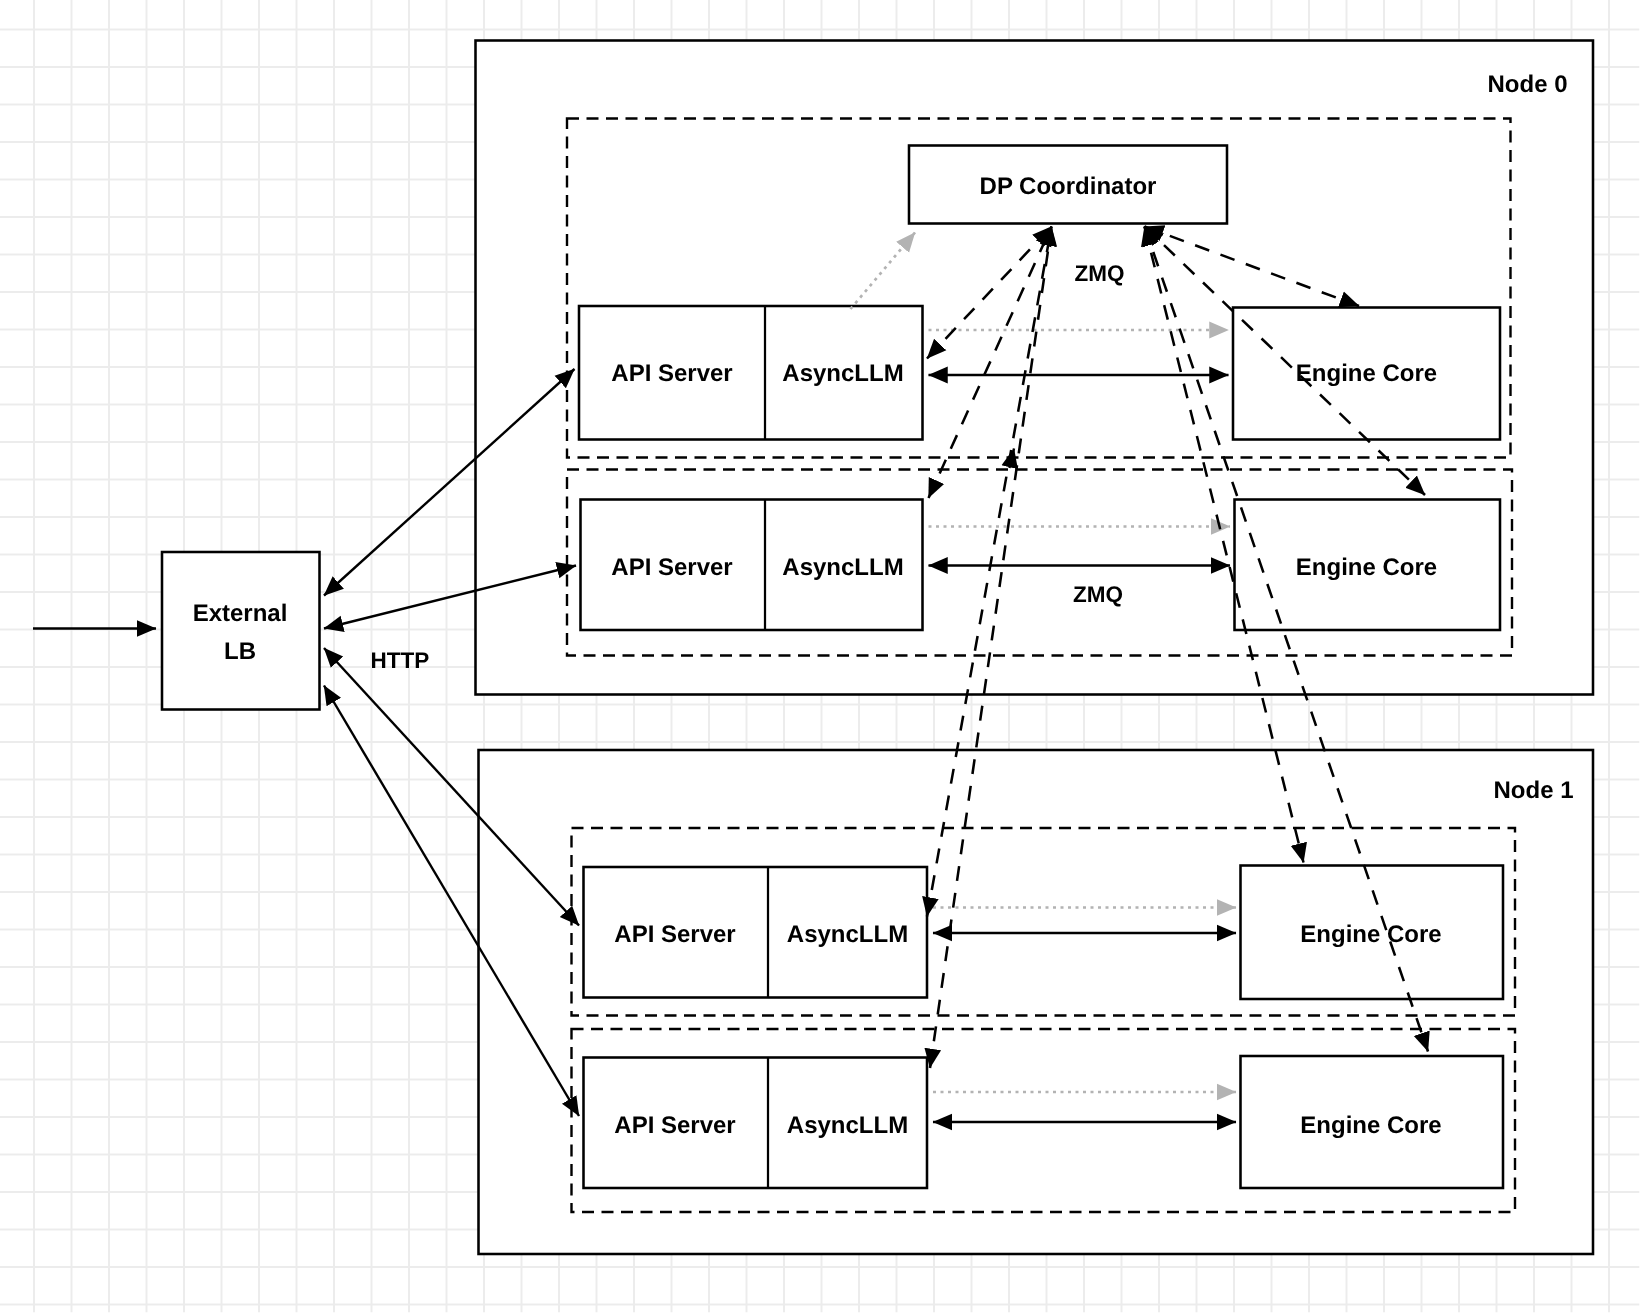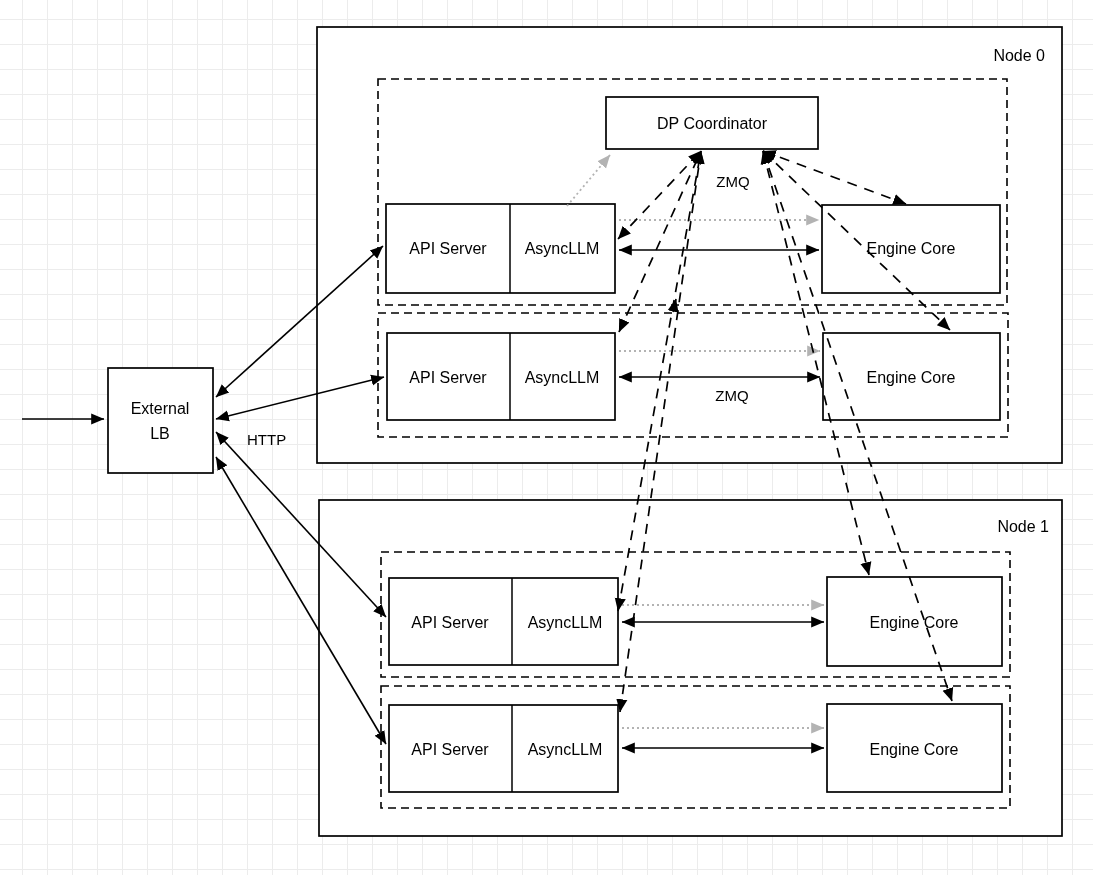--- a/index.html
+++ b/index.html
@@ -9,20 +9,21 @@
     background-color:#ffffff;
   }
   .canvas{
     position:relative;width:1093px;height:875px;overflow:hidden;
     background-color:#ffffff;
     background-image:
       linear-gradient(#ececec 1px, transparent 1px),
       linear-gradient(90deg, #ececec 1px, transparent 1px);
     background-size:25px 25px;
     background-position:-3px -6px;
+    font-weight:bold;
   }
   svg{position:absolute;left:0;top:0;}
   text{font-family:"Liberation Sans",sans-serif;fill:#000000;}
   .boxlabel{font-size:16px;}
   .nodelabel{font-size:16px;}
   .edgelabel{font-size:15px;}
   .box{fill:#ffffff;stroke:#000000;stroke-width:1.7;}
   .dashedbox{fill:none;stroke:#000000;stroke-width:1.6;stroke-dasharray:8 5;}
   .solid{stroke:#000000;stroke-width:1.6;fill:none;}
   .dashed{stroke:#000000;stroke-width:1.7;fill:none;stroke-dasharray:10 8;}

